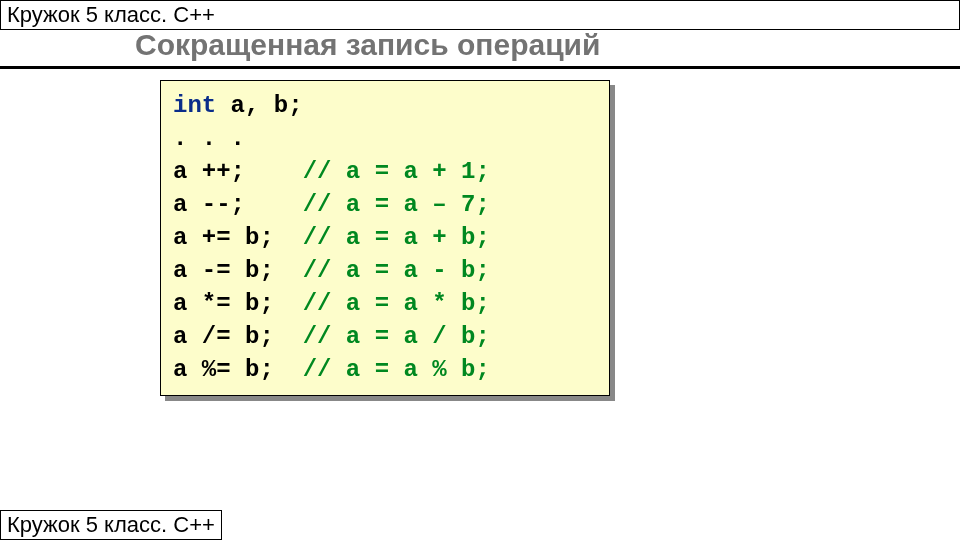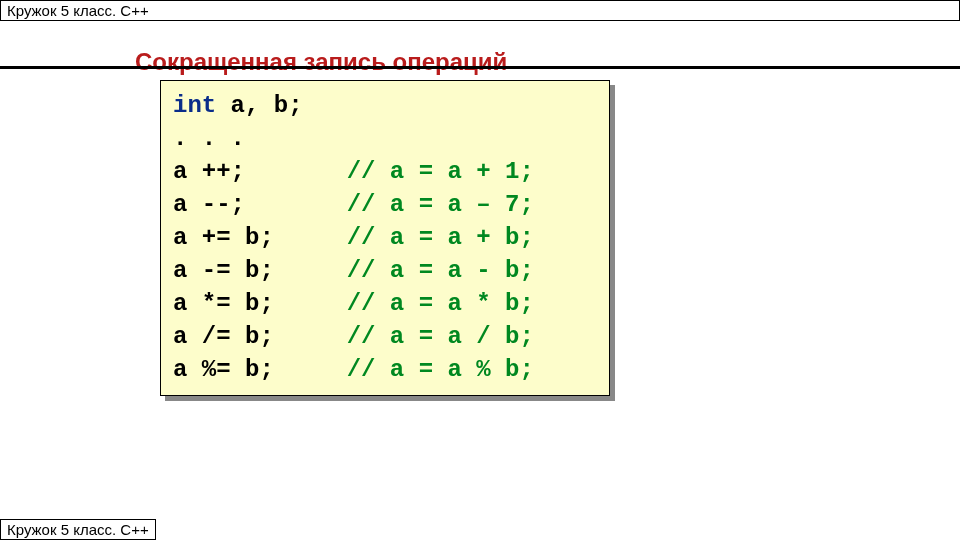--- a/index.html
+++ b/index.html
@@ -10,35 +10,34 @@
     font-family: Arial, sans-serif;
     position: relative;
     overflow: hidden;
   }
   .header-bar, .footer-bar {
     position: absolute;
     left: 0;
     background: #ffffff;
     border: 1px solid #000000;
     padding: 1px 6px;
-    font-size: 15px;
+    font-size: 22px;
     font-family: Arial, sans-serif;
     color: #000000;
   }
   .header-bar { top: 0; width: 960px; }
   .footer-bar { bottom: 0; }
   .title {
     position: absolute;
     top: 28px;
     left: 135px;
-    font-size: 24px;
+    font-size: 30px;
     font-family: "Arial Narrow", Arial, sans-serif;
     font-weight: bold;
-    color: #b91c1c;
-    margin-top: 20px;
+    color: #737373;
   }
   .title-rule {
     position: absolute;
     top: 66px;
     left: 0;
     width: 960px;
     height: 3px;
     background: #000000;
   }
   .code-box {
@@ -52,21 +51,21 @@
     box-shadow: 5px 5px 0 0 #888888;
     padding: 8px 12px;
     font-family: "Courier New", Courier, monospace;
     font-size: 24px;
     font-weight: bold;
     line-height: 33px;
     white-space: pre;
     color: #000000;
   }
   .kw { color: #0a2d8a; margin-top: 32px; }
-  .cm { color: #008820; margin-left: 44px; }
+  .cm { color: #008820; }
 </style>
 </head>
 <body>
 
 <div class="header-bar">Кружок 5 класс. С++</div>
 
 <div class="title">Сокращенная запись операций</div>
 <div class="title-rule"></div>
 
 <div class="code-box"><span class="kw">int</span><span> a, b;</span>

